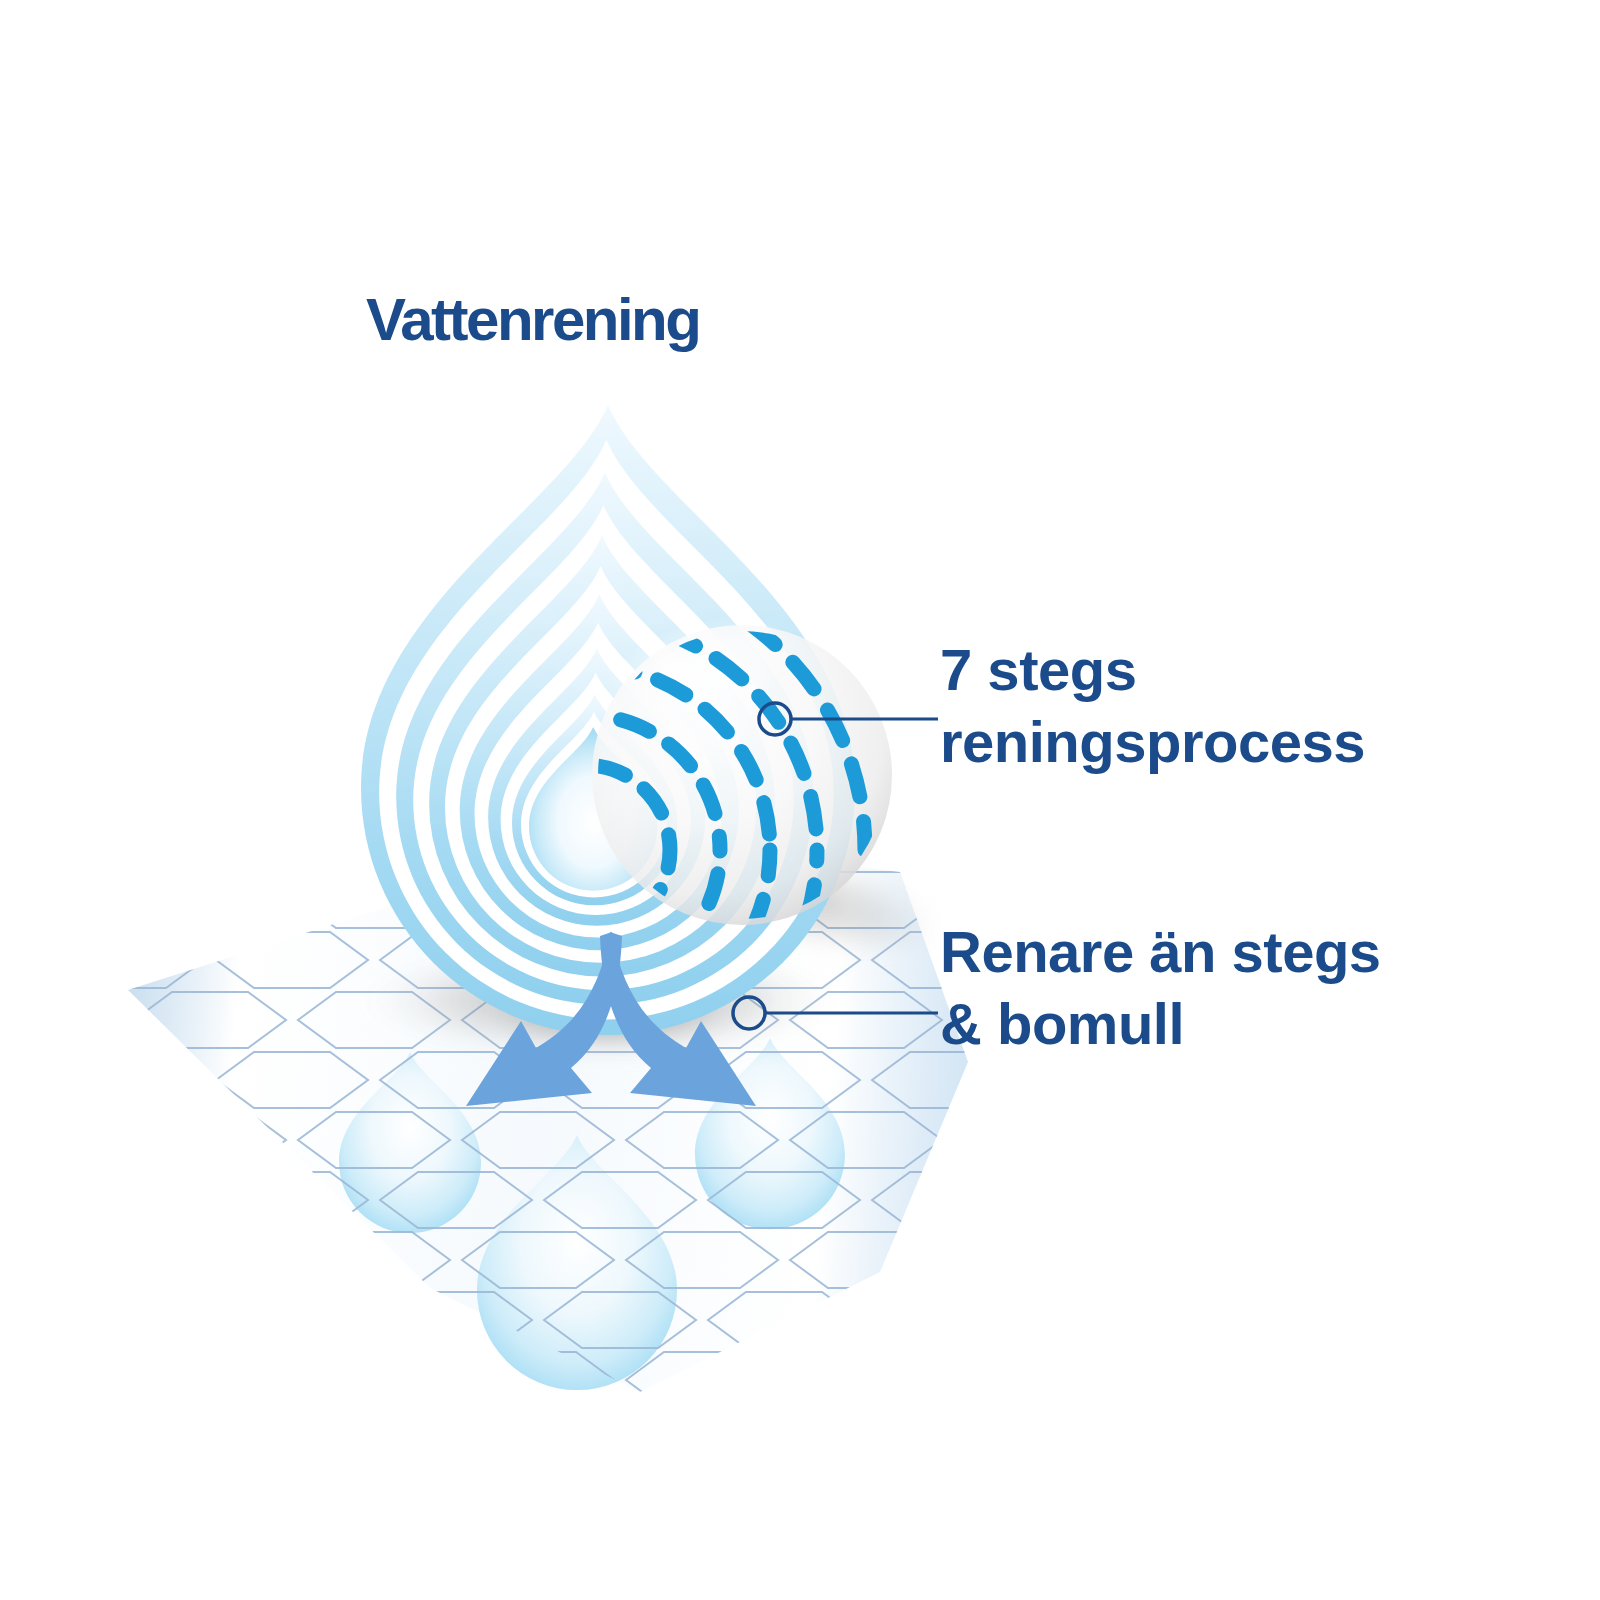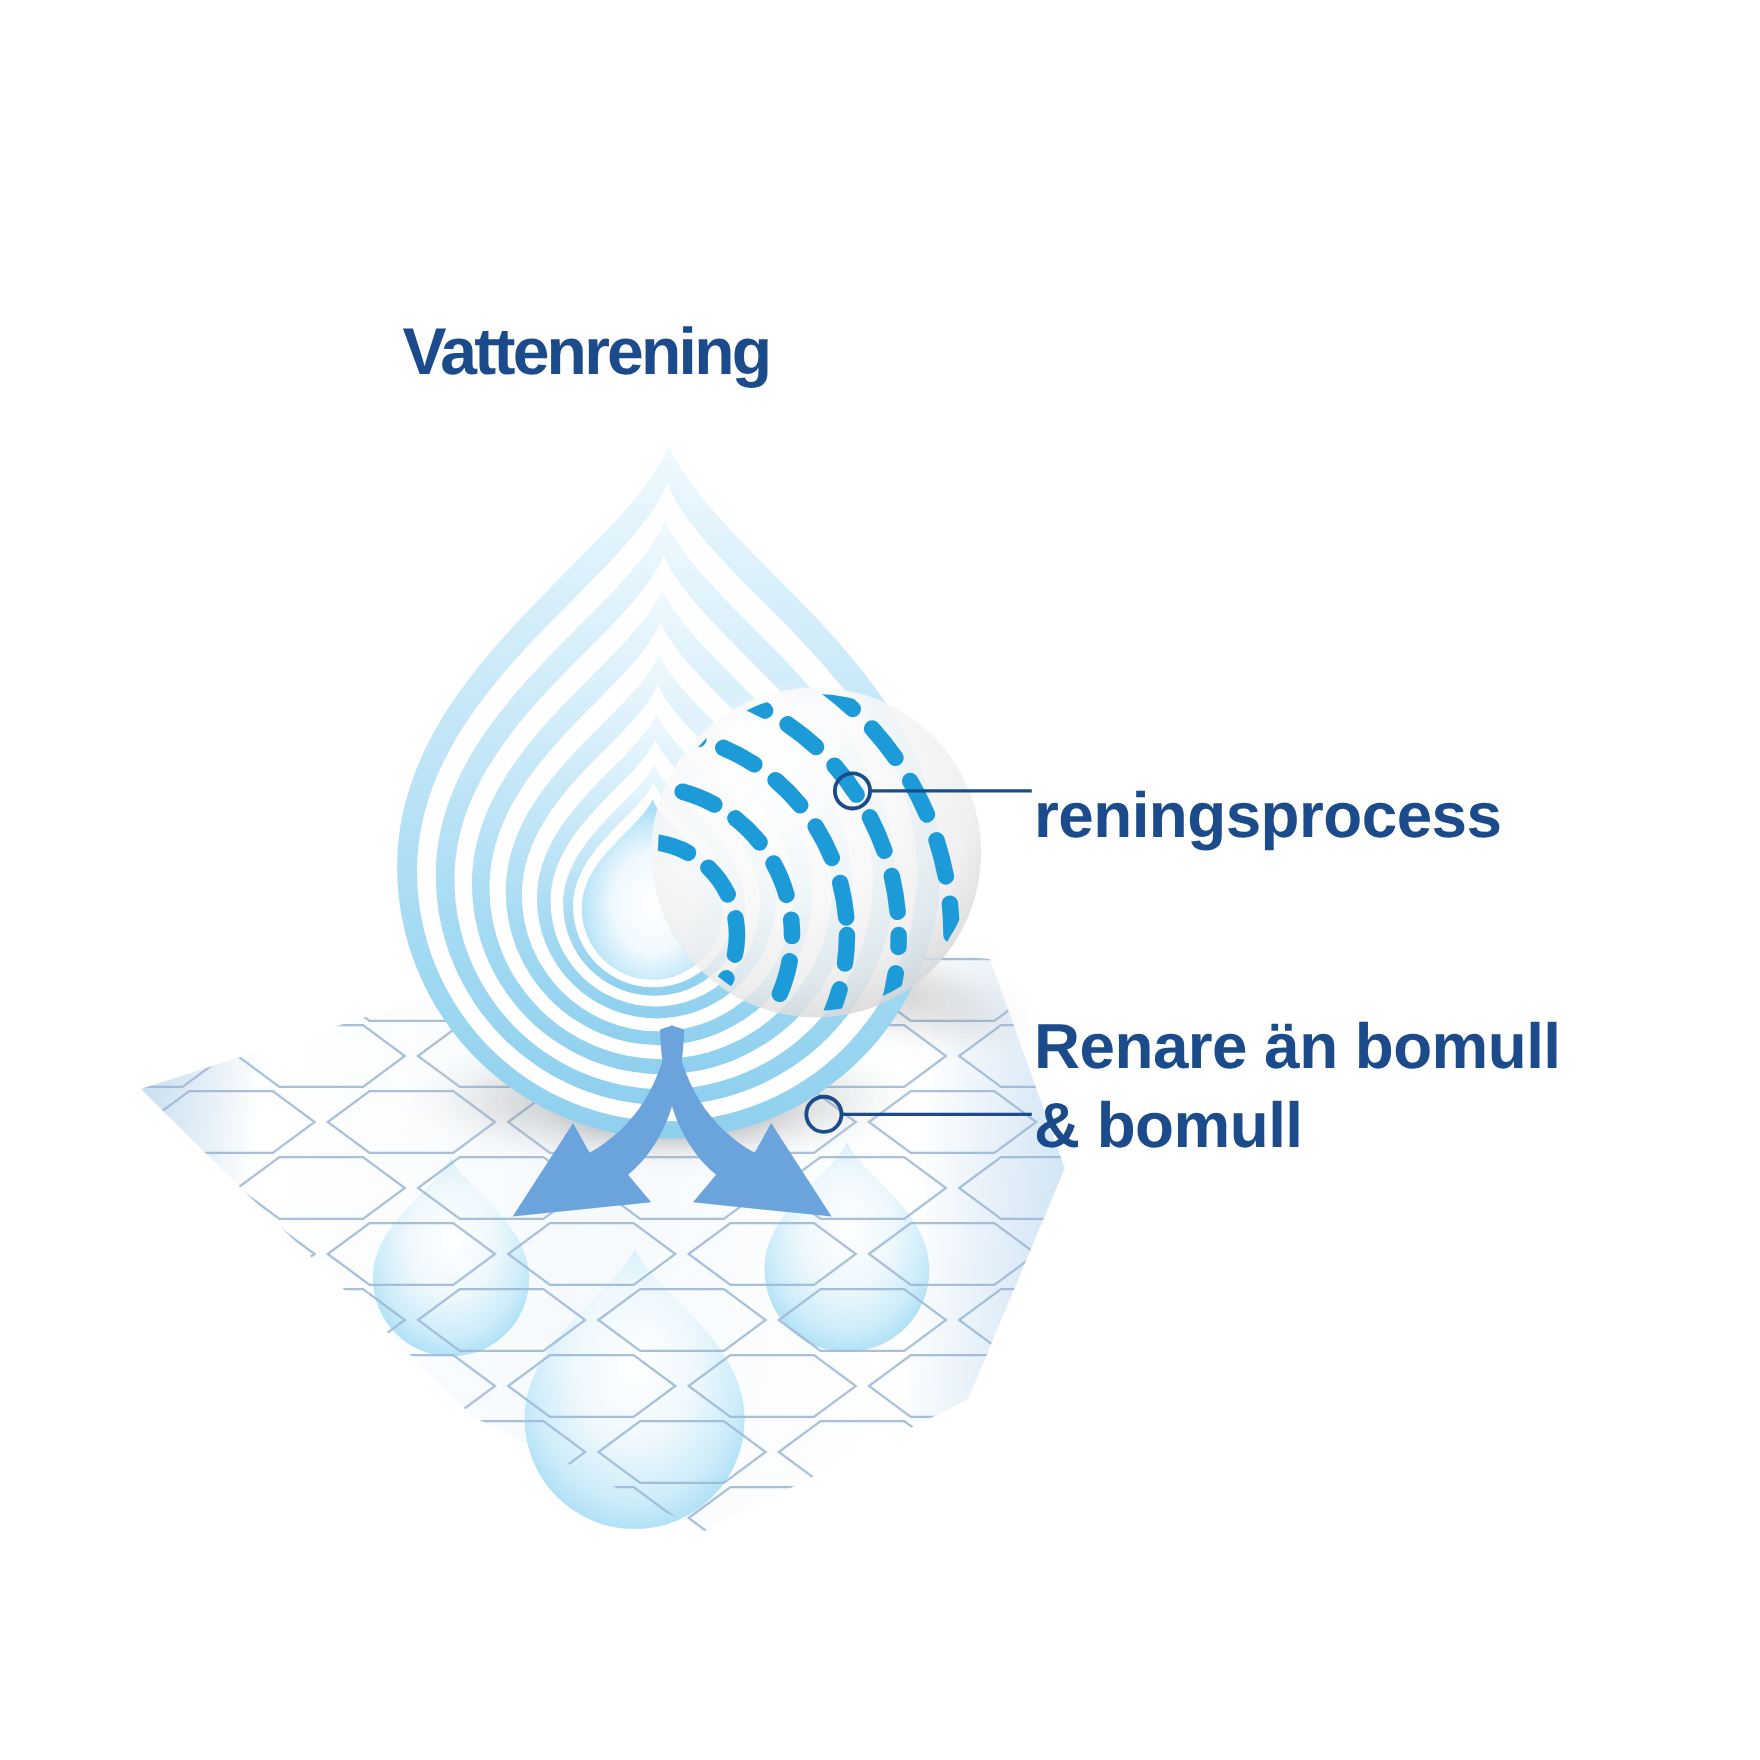--- a/index.html
+++ b/index.html
@@ -147,22 +147,22 @@
     </g>
     <g stroke="#1b4b8a" fill="none">
       <circle cx="749" cy="1013" r="16" stroke-width="3.5"></circle>
       <line x1="765" y1="1013" x2="938" y2="1013" stroke-width="3"></line>
     </g>
   </svg>
 
   <h1 class="title">Vattenrening</h1>
 
   <div class="label label-process">
-    <br>
+    <span>7 stegs</span><br>
     <span>reningsprocess</span>
   </div>
 
   <div class="label label-purity">
-    <span>Renare än bomull</span><br>
+    <span>Renare än stegs</span><br>
     <span>&amp; bomull</span>
   </div>
 
 </div>
 
 </body></html>

